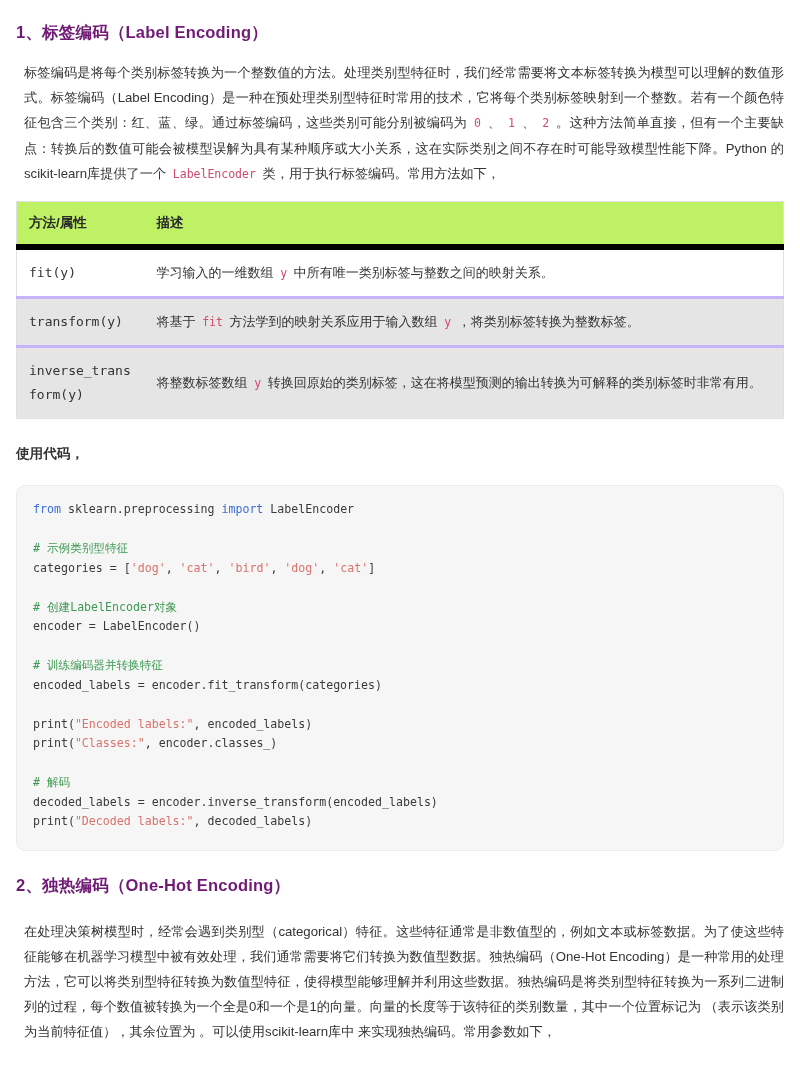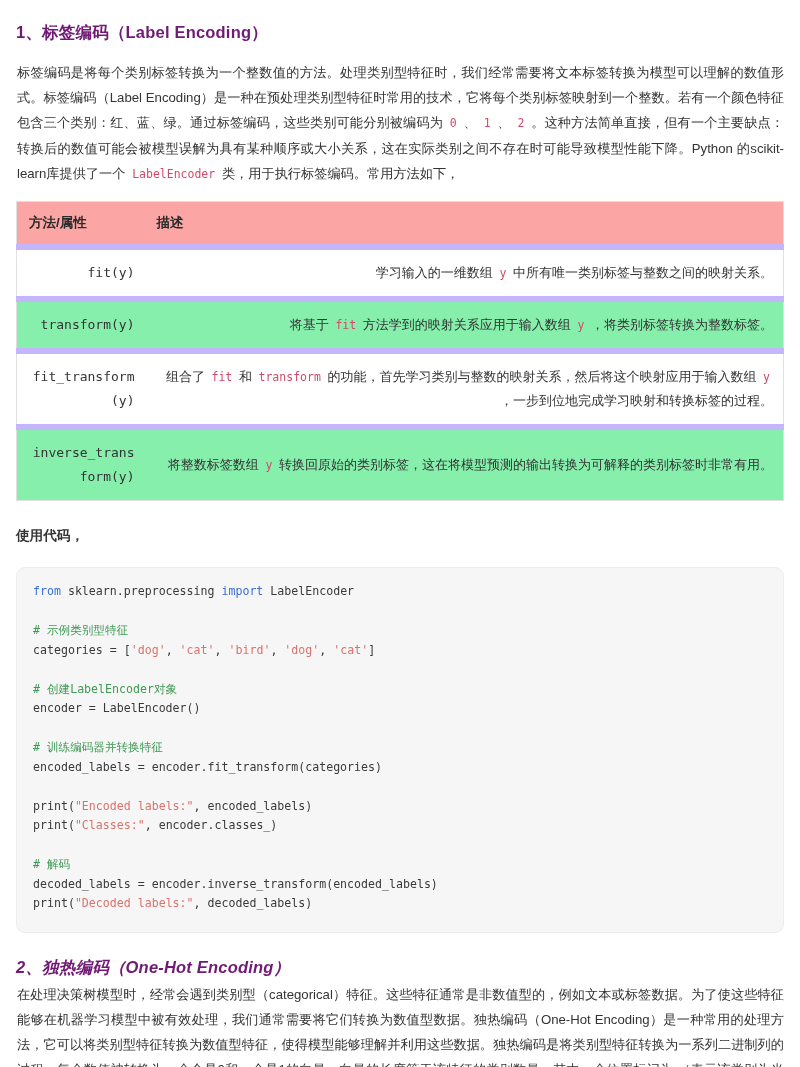--- a/index.html
+++ b/index.html
@@ -21,27 +21,26 @@
   }
   h2.section-title {
     font-size: 16.5px;
     font-weight: 600;
     color: #701a75;
     margin: 0 0 16px 0;
     letter-spacing: 0.2px;
   }
   h2.section-title.second {
     margin-top: 22px;
-    margin-bottom: 3px;
-    font-style: italic;
+    margin-bottom: 22px;
   }
   p.body-text {
     font-size: 13.2px;
     line-height: 25px;
-    margin: 0 0 14px 1px;
+    margin: 0 0 14px 8px;
     color: #333333;
     text-align: justify;
     text-justify: inter-ideograph;
   }
   code.inline {
     font-family: "DejaVu Sans Mono", "Liberation Mono", monospace;
     font-size: 11.5px;
     color: #d14a6a;
     background: transparent;
     padding: 0 3px;
@@ -54,34 +53,33 @@
     border: 1px solid #e0e0e0;
     margin: 4px 0 26px 0;
     table-layout: fixed;
   }
   table.api-table th {
     text-align: left;
     font-size: 13.5px;
     font-weight: 700;
     color: #2b2b2b;
     padding: 12px 10px 12px 12px;
-    border-bottom: 2px solid #000000;
-    background: #fca5a5;
+    border-bottom: 6px solid #000000;
+    background: #bef264;
   }
   table.api-table td {
     font-size: 13px;
     line-height: 24px;
     color: #333333;
     padding: 11px 10px 11px 12px;
-    border-top: 6px solid #c4b5fd;
+    border-top: 3px solid #c4b5fd;
     vertical-align: middle;
-    text-align: right;
   }
   table.api-table tr.alt td {
-    background: #86efac;
+    background: #e5e5e5;
   }
   table.api-table col.c1 { width: 128px; }
   td.method {
     font-family: "DejaVu Sans Mono", "Liberation Mono", monospace;
     font-size: 11.8px;
     color: #d14a6a;
     word-break: break-all;
     line-height: 23px;
     padding-left: 16px;
   }
@@ -133,24 +131,20 @@
     </thead>
     <tbody>
         <tr>
           <td class="method">fit(y)</td>
           <td class="desc">学习输入的一维数组 <code class="inline">y</code> 中所有唯一类别标签与整数之间的映射关系。</td>
         </tr>
         <tr class="alt">
           <td class="method">transform(y)</td>
           <td class="desc">将基于 <code class="inline">fit</code> 方法学到的映射关系应用于输入数组 <code class="inline">y</code> ，将类别标签转换为整数标签。</td>
         </tr>
-        <tr>
-          <td class="method">fit_transform(y)</td>
-          <td class="desc">组合了 <code class="inline">fit</code> 和 <code class="inline">transform</code> 的功能，首先学习类别与整数的映射关系，然后将这个映射应用于输入数组 <code class="inline">y</code> ，一步到位地完成学习映射和转换标签的过程。</td>
-        </tr>
         <tr class="alt">
           <td class="method">inverse_transform(y)</td>
           <td class="desc">将整数标签数组 <code class="inline">y</code> 转换回原始的类别标签，这在将模型预测的输出转换为可解释的类别标签时非常有用。</td>
         </tr>
       </tbody>
   </table>
 
   <div class="caption">使用代码，</div>
 
   <pre class="code-block"><span class="tok-kw">from</span><span class="tok-fn"> sklearn.preprocessing </span><span class="tok-kw">import</span><span class="tok-fn"> LabelEncoder</span>

